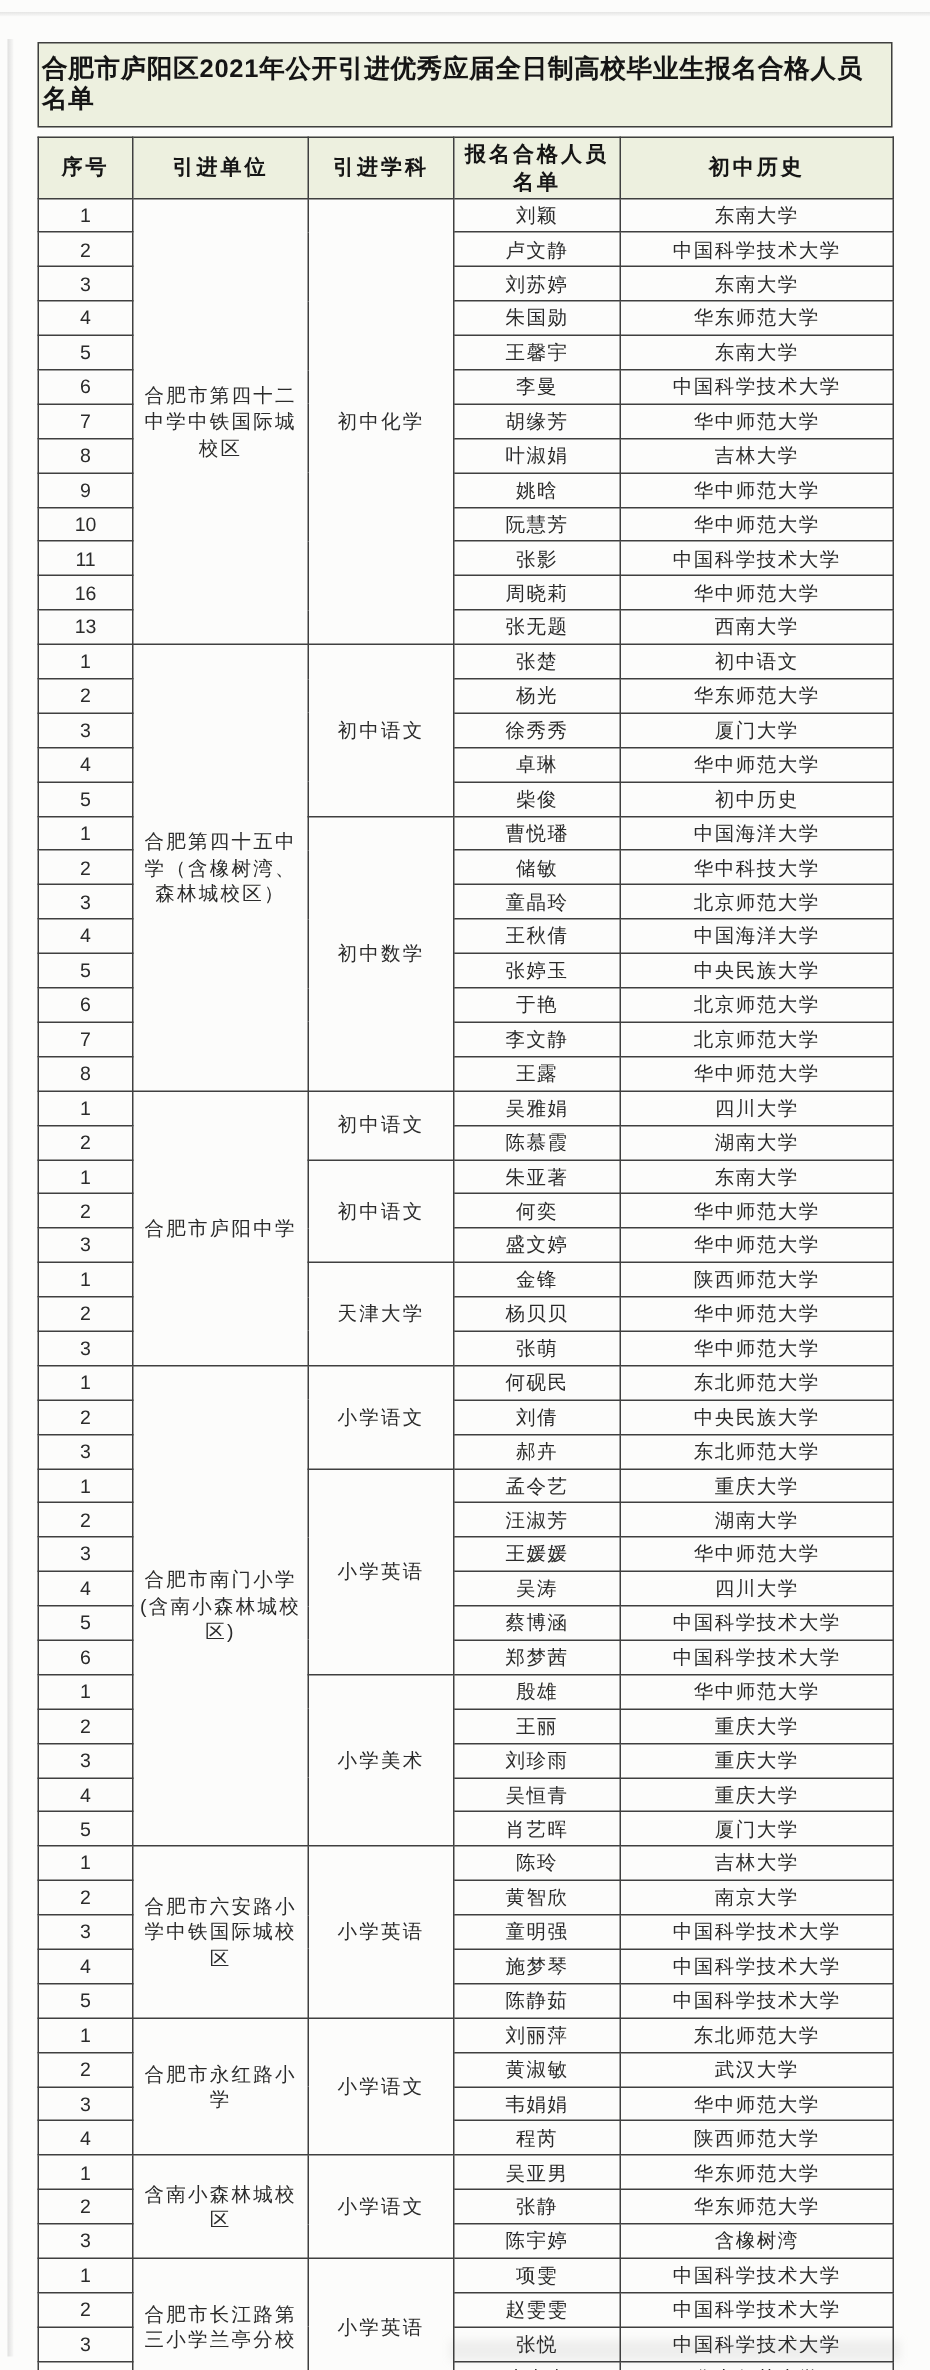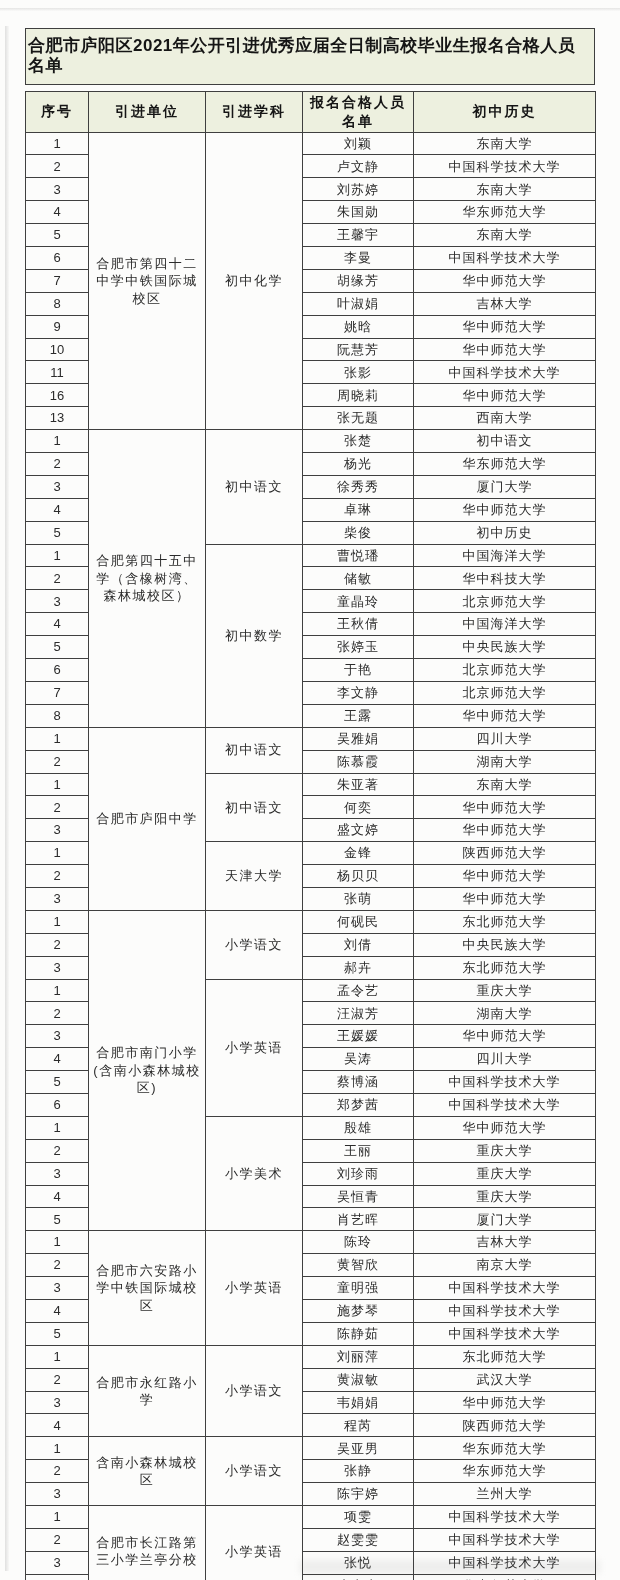--- a/index.html
+++ b/index.html
@@ -391,21 +391,21 @@
           <td>华东师范大学</td>
         </tr>
         <tr class="table-row">
           <td class="num">2</td>
           <td>张静</td>
           <td>华东师范大学</td>
         </tr>
         <tr class="table-row">
           <td class="num">3</td>
           <td>陈宇婷</td>
-          <td>兰州大学</td>
+          <td>含橡树湾</td>
         </tr>
         <tr class="table-row">
           <td class="num">1</td>
           <td class="unit" rowspan="4">合肥市长江路第三小学兰亭分校</td>
           <td class="subject" rowspan="4">小学英语</td>
           <td>项雯</td>
           <td>中国科学技术大学</td>
         </tr>
         <tr class="table-row">
           <td class="num">2</td>

